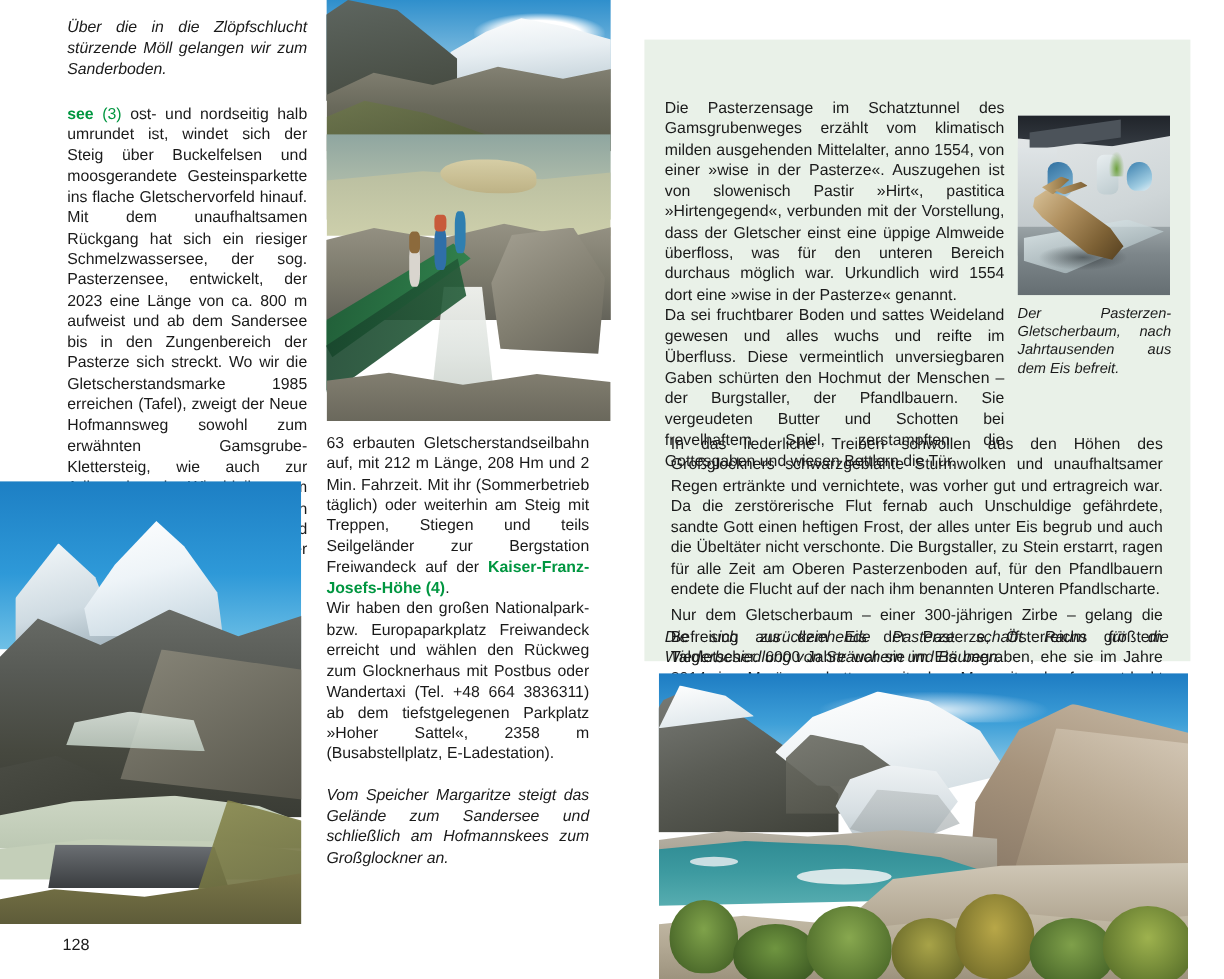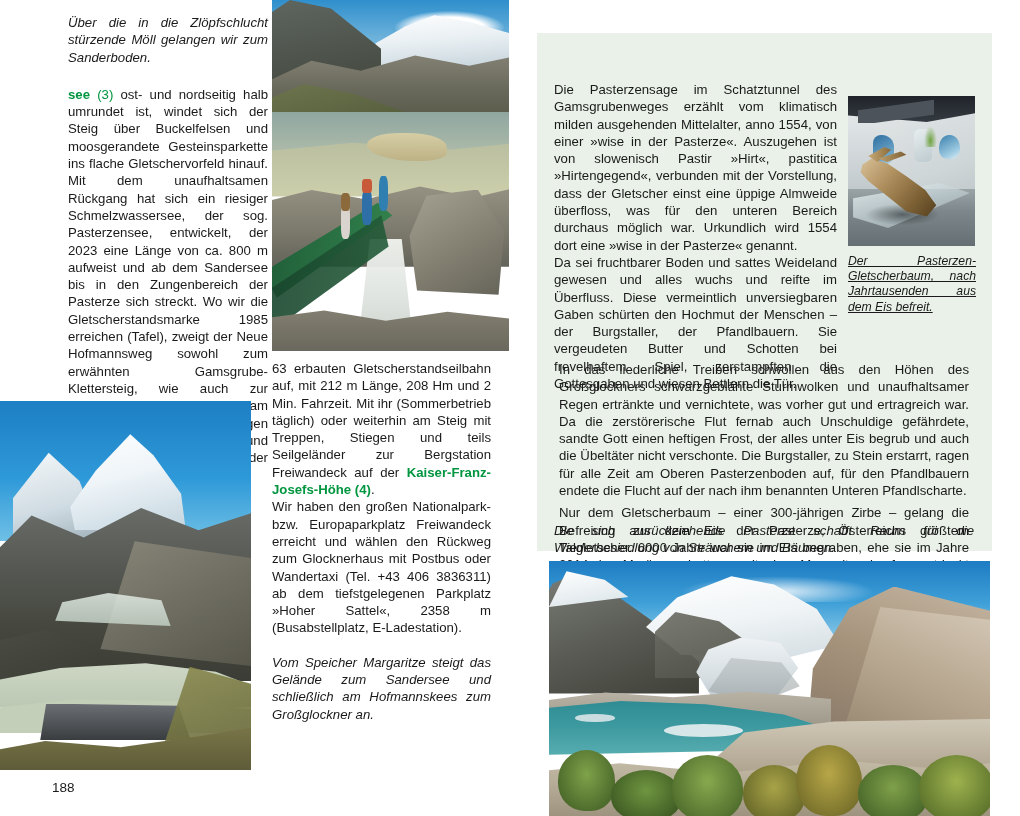--- a/index.html
+++ b/index.html
@@ -26,21 +26,21 @@
     font-size:13.2px;
     line-height:17.3px;
     color:#1a1a1a;
     text-align:justify;
   }
   .green-bold{color:#009640;font-weight:bold;}
   .green-ref{color:#009640;}
 
   
   #left-col{
-    position:absolute;left:68px;top:14px;width:200px;
+    position:absolute;left:56px;top:14px;width:200px;
   }
   #left-intro{ text-align:justify; }
   #left-intro p{margin:0;}
   #left-body{margin-top:20px;}
   #left-body p{margin:0;}
 
   
   #img-glockner{
     position:absolute;left:0px;top:401px;width:251px;height:369px;
     overflow:hidden;
@@ -95,21 +95,21 @@
   }
   #panel-italic p{margin:0;}
 
   #img-tree{
     position:absolute;left:311px;top:63px;width:127px;height:150px;
     overflow:hidden;
   }
   #tree-caption{
     position:absolute;left:311px;top:221px;width:128px;
     font-style:italic;font-size:12.2px;line-height:15.2px;
-    color:#1a1a1a;text-align:justify;text-decoration:underline;
+    color:#1a1a1a;text-align:justify;
   }
   #tree-caption p{margin:0;}
 
   
   #img-pasterze{
     position:absolute;left:549px;top:561px;width:441px;height:255px;
     overflow:hidden;
   }
 
   
@@ -313,21 +313,21 @@
     <div class="gl-rock-light"></div>
     <div class="gl-snowfield"></div>
     <div class="gl-darkridge"></div>
     <div class="gl-lakeupper"></div>
     <div class="gl-lakelow"></div>
     <div class="gl-dam"></div>
     <div class="gl-grass2"></div>
     <div class="gl-grass"></div>
   </div>
 
-  <div id="page-number">188</div>
+  <div id="page-number">128</div>
 
   <div id="img-bridge" class="photo">
     <div class="br-sky"></div>
     <div class="br-cloud"></div>
     <div class="br-snowpk"></div>
     <div class="br-darkmt"></div>
     <div class="br-ridge"></div>
     <div class="br-green"></div>
     <div class="br-water"></div>
     <div class="br-water2"></div>
@@ -341,21 +341,21 @@
     <div class="br-h1b"></div>
     <div class="br-hiker br-h2"></div>
     <div class="br-h2b"></div>
     <div class="br-hiker br-h3"></div>
     <div class="br-shore"></div>
   </div>
 
   <div id="mid-col">
     <div class="body-text">
       <p><span>63 erbauten Gletscherstandseilbahn auf, mit 212 m Länge, 208 Hm und 2 Min. Fahrzeit. Mit ihr (Sommerbetrieb täglich) oder weiterhin am Steig mit Treppen, Stiegen und teils Seilgeländer zur Bergstation Freiwandeck auf der </span><span class="green-bold">Kaiser-Franz-Josefs-Höhe (4)</span><span>.</span></p>
-      <p>Wir haben den großen Nationalpark- bzw. Europaparkplatz Freiwandeck erreicht und wählen den Rückweg zum Glocknerhaus mit Postbus oder Wandertaxi (Tel. +43 406 3836311) ab dem tiefstgelegenen Parkplatz »Hoher Sattel«, 2358 m (Busabstellplatz, E-Ladestation).</p>
+      <p>Wir haben den großen Nationalpark- bzw. Europaparkplatz Freiwandeck erreicht und wählen den Rückweg zum Glocknerhaus mit Postbus oder Wandertaxi (Tel. +48 664 3836311) ab dem tiefstgelegenen Parkplatz »Hoher Sattel«, 2358 m (Busabstellplatz, E-Ladestation).</p>
     </div>
     <div id="mid-note" class="italic-note">
       <p>Vom Speicher Margaritze steigt das Gelände zum Sandersee und schließlich am Hofmannskees zum Großglockner an.</p>
     </div>
   </div>
 
   <div id="right-panel">
 
 
 

